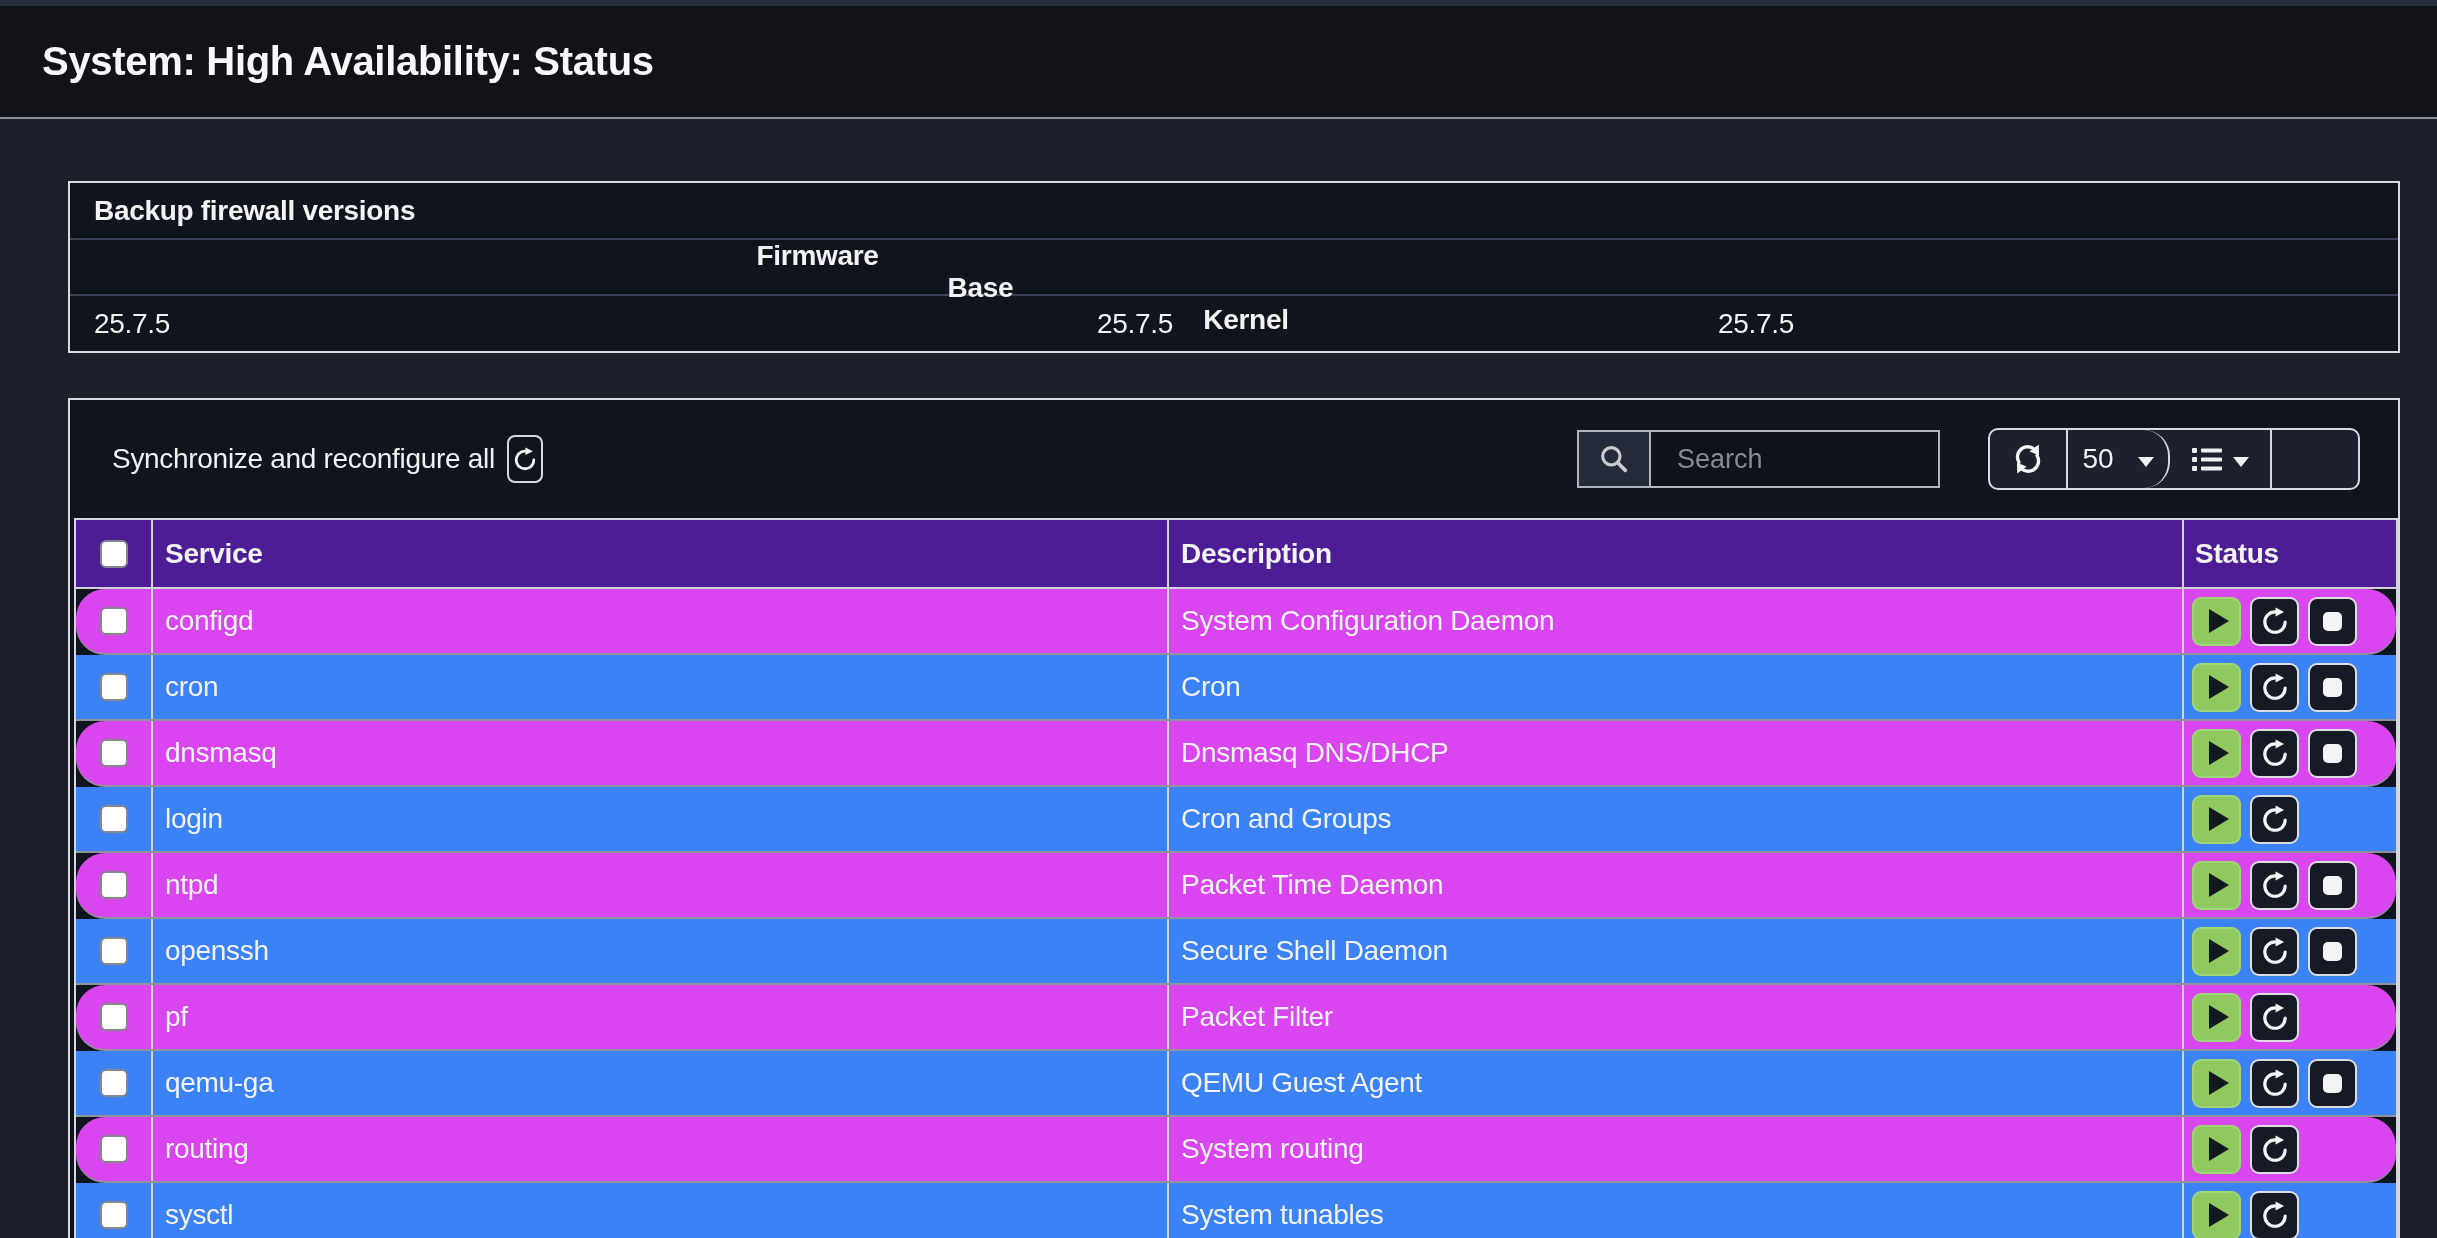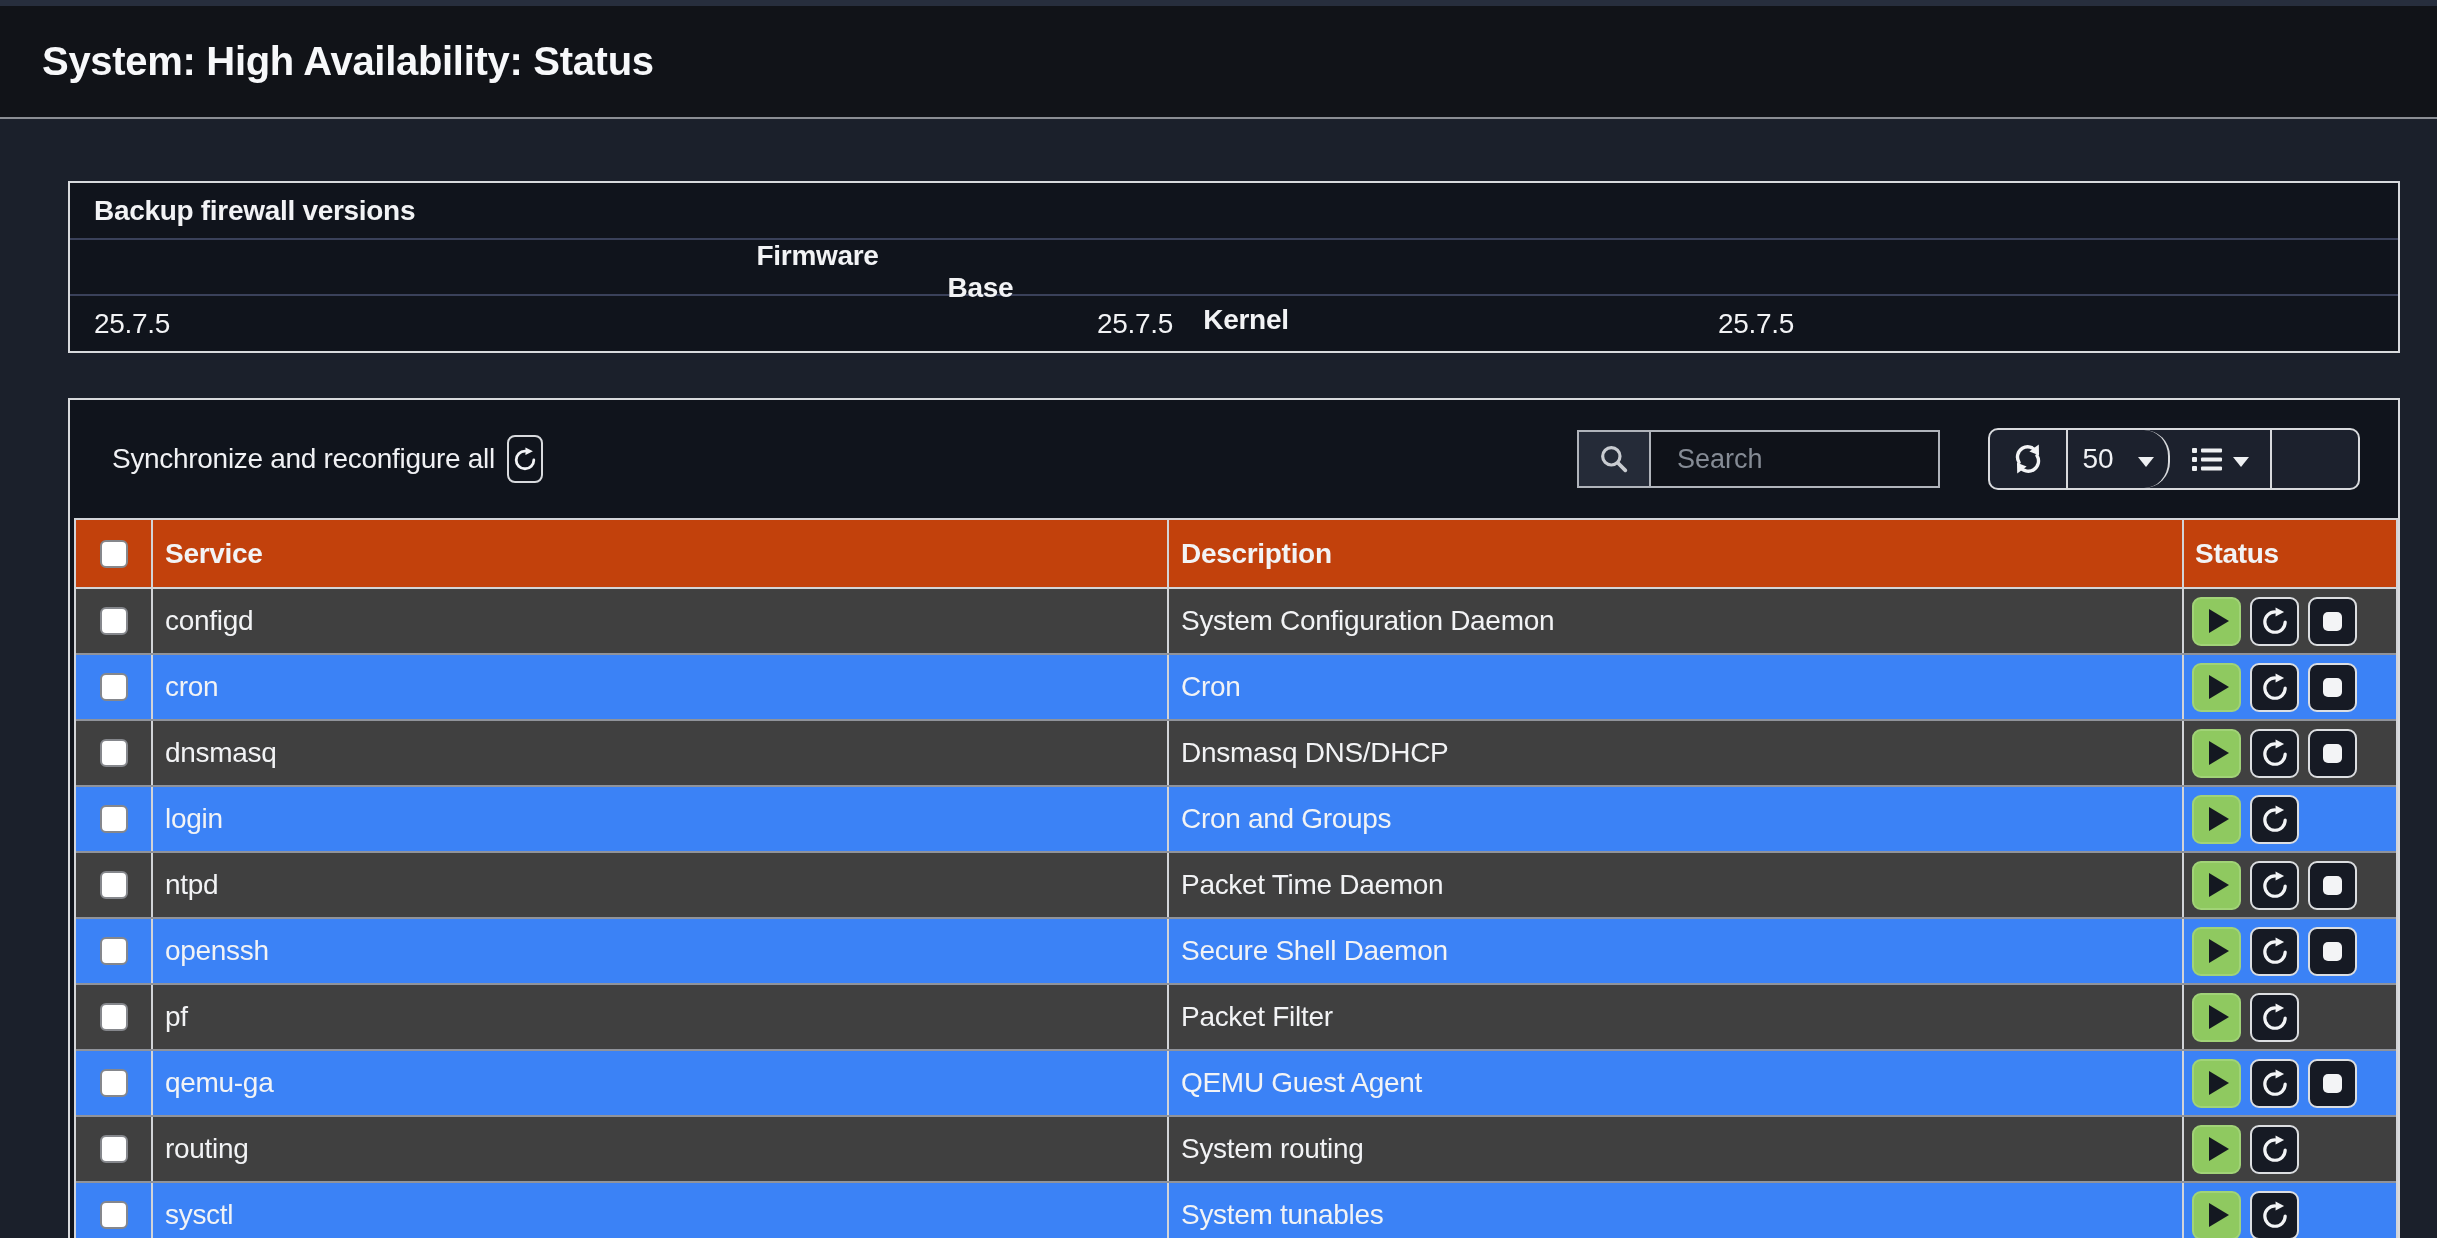--- a/index.html
+++ b/index.html
@@ -56,22 +56,22 @@
   .seg-refresh{width:78px;}
   .seg-pagesize{width:102px;gap:24px;font-size:28px;color:#f0f1f4;border-radius:26px;}
   .seg-columns{width:102px;gap:10px;}
   .seg-extra{flex:1;border-right:none;}
   .caret{width:0;height:0;border-left:8px solid transparent;border-right:8px solid transparent;
     border-top:10px solid #eef0f2;margin-top:5px;}
 
   
   .srv-table{margin-left:4px;border:2px solid #d2d4d8;border-bottom:none;box-sizing:border-box;}
   .srv-row{display:flex;height:64px;border-bottom:2px solid #90939a;align-items:stretch;}
-  .srv-row.header{height:67px;background:#c2410c;border-bottom:2px solid #d2d4d8;font-weight:bold;}
-  .srv-row.light{background:#404040;}
+  .srv-row.header{height:67px;background:#4c1d95;border-bottom:2px solid #d2d4d8;font-weight:bold;}
+  .srv-row.light{background:#d946ef;border-radius:29px;}
   .srv-row.dark{background:#3b82f6;}
   .cell{display:flex;align-items:center;font-size:28px;box-sizing:border-box;}
   .cell-check{width:77px;border-right:2px solid #d2d4d8;justify-content:center;flex:none;}
   .cell-service{width:1016px;border-right:2px solid #d2d4d8;padding-left:12px;flex:none;}
   .cell-desc{width:1015px;border-right:2px solid #d2d4d8;padding-left:12px;flex:none;}
   .cell-status{flex:1;padding-left:11px;gap:9px;}
   .cell-status.actions{padding-left:8px;}
   .checkbox{width:28px;height:28px;background:#ffffff;border:2px solid #85878c;border-radius:6px;
     box-sizing:border-box;display:inline-block;}
 

